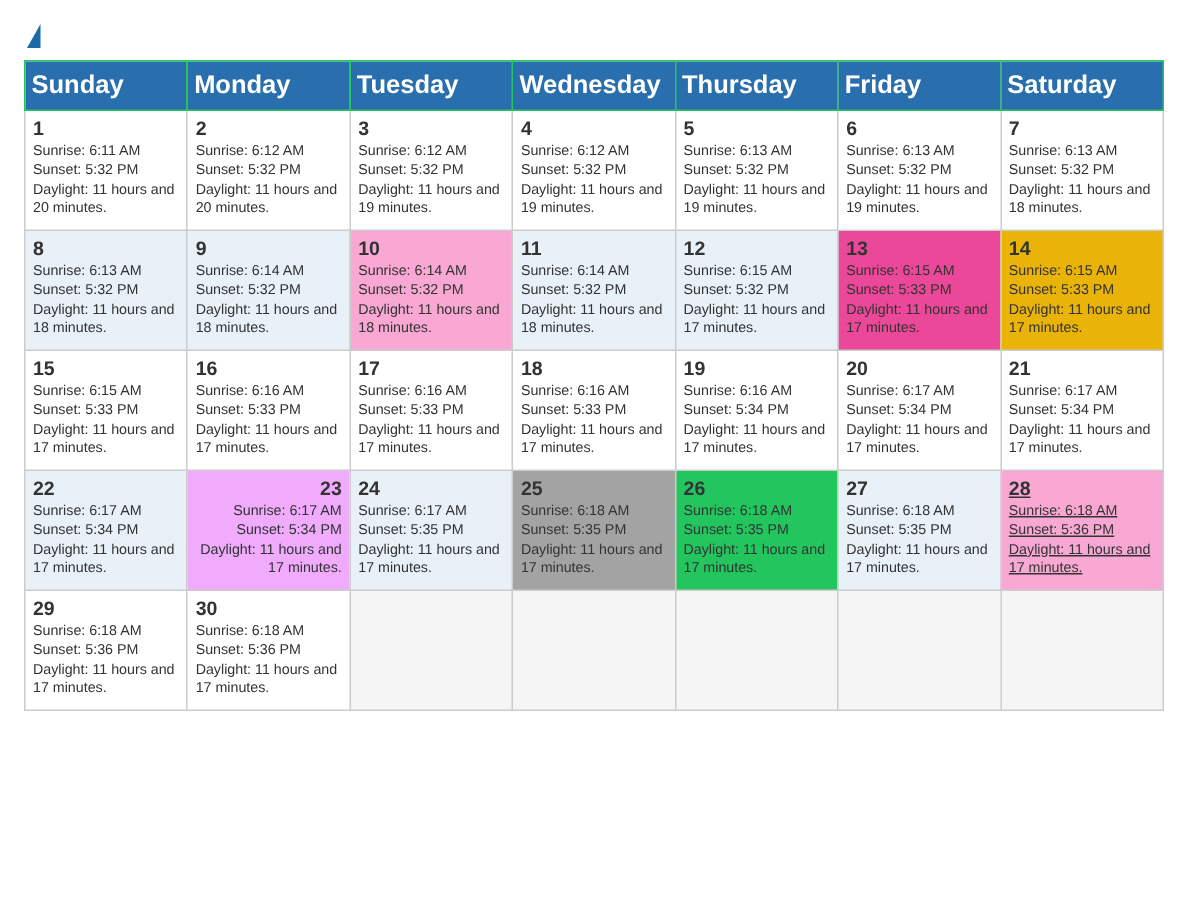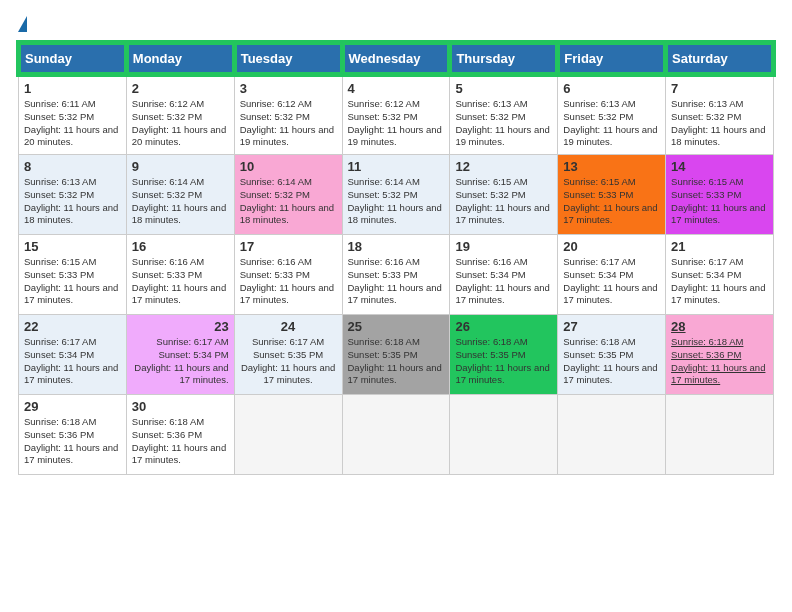--- a/index.html
+++ b/index.html
@@ -44,24 +44,24 @@
       color: #555;
     }
     .calendar {
       width: 100%;
       border-collapse: collapse;
       border: 1px solid #ccc;
     }
     .calendar th {
       background: #2a6fad;
       color: #fff;
-      font-size: 13px;
+      font-size: 17px;
       padding: 6px 4px;
       text-align: left;
-      border: 5px solid #22c55e;
+      border: 1px solid #22c55e;
       font-weight: bold;
     }
     .calendar td {
       vertical-align: top;
       border: 1px solid #ccc;
       padding: 4px 5px;
       font-size: 10px;
       color: #333;
       background: #fff;
       width: 108px;
@@ -207,29 +207,29 @@
         </div>
       </td>
         <td style="background: rgb(232, 240, 248);">
         <span class="day-num">12</span>
         <div class="day-info">
           Sunrise: 6:15 AM<br>
           Sunset: 5:32 PM<br>
           Daylight: 11 hours and 17 minutes.
         </div>
       </td>
-        <td style="background: #f97316;">
+        <td style="background: #ec4899;">
         <span class="day-num">13</span>
         <div class="day-info">
           Sunrise: 6:15 AM<br>
           Sunset: 5:33 PM<br>
           Daylight: 11 hours and 17 minutes.
         </div>
       </td>
-        <td style="background: #d946ef;">
+        <td style="background: #eab308;">
         <span class="day-num">14</span>
         <div class="day-info">
           Sunrise: 6:15 AM<br>
           Sunset: 5:33 PM<br>
           Daylight: 11 hours and 17 minutes.
         </div>
       </td>
       </tr>
       <tr>
         <td>
@@ -299,21 +299,21 @@
         </div>
       </td>
         <td style="background: #f0abfc; text-align: right;">
         <span class="day-num">23</span>
         <div class="day-info">
           Sunrise: 6:17 AM<br>
           Sunset: 5:34 PM<br>
           Daylight: 11 hours and 17 minutes.
         </div>
       </td>
-        <td style="background: rgb(232, 240, 248); text-align: center;">
+        <td style="background: rgb(232, 240, 248);">
         <span class="day-num">24</span>
         <div class="day-info">
           Sunrise: 6:17 AM<br>
           Sunset: 5:35 PM<br>
           Daylight: 11 hours and 17 minutes.
         </div>
       </td>
         <td style="background: #a3a3a3;">
         <span class="day-num">25</span>
         <div class="day-info">

